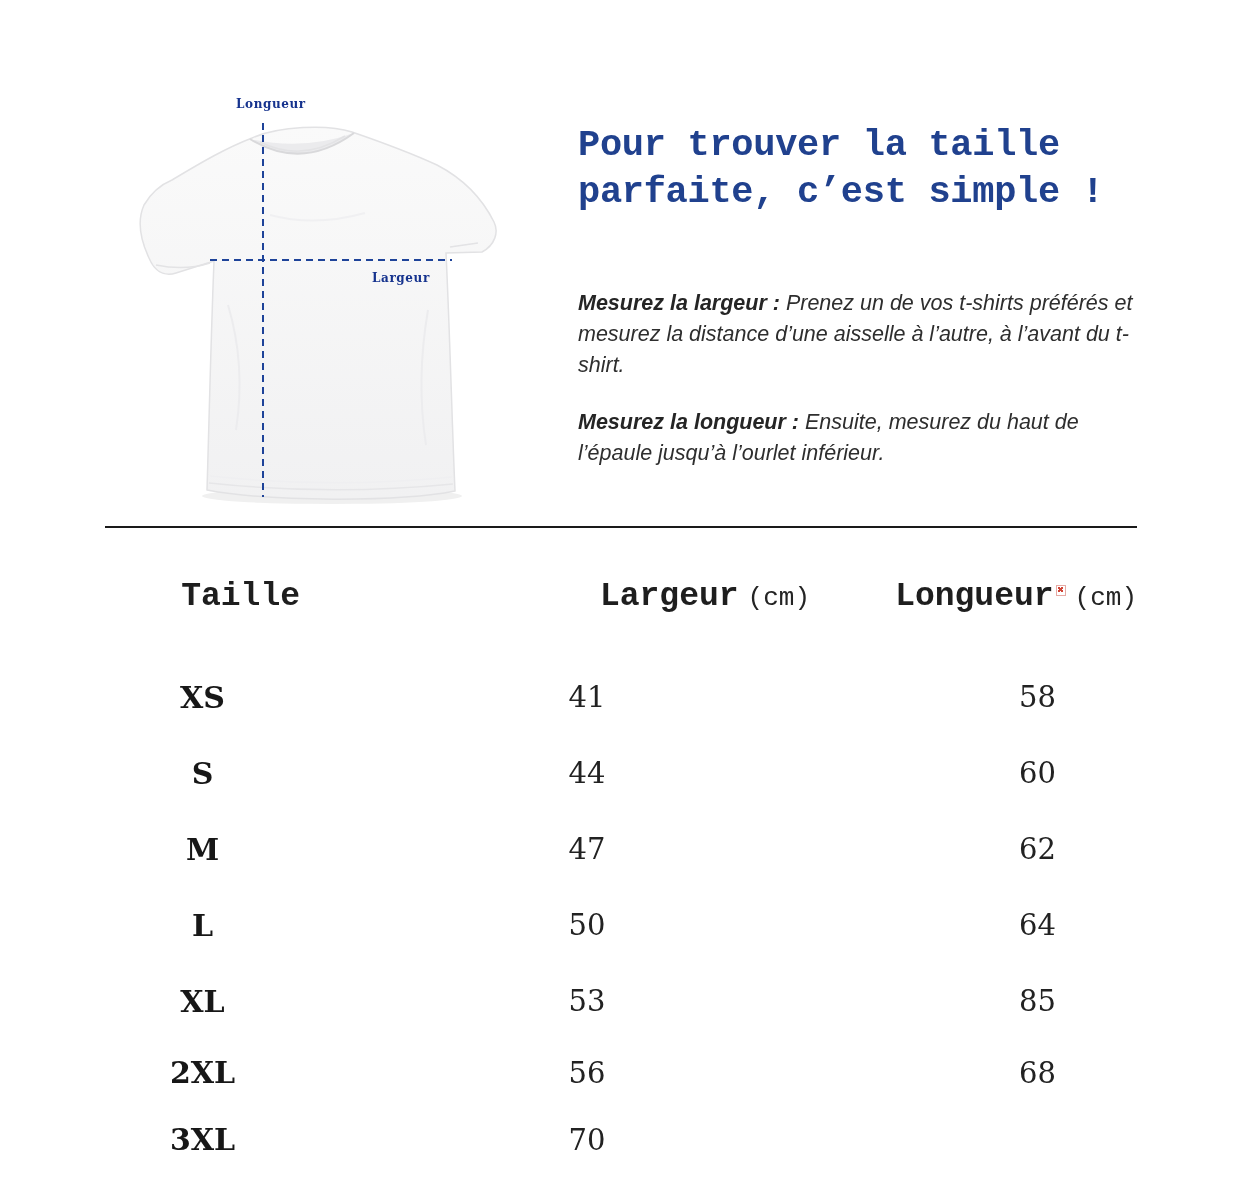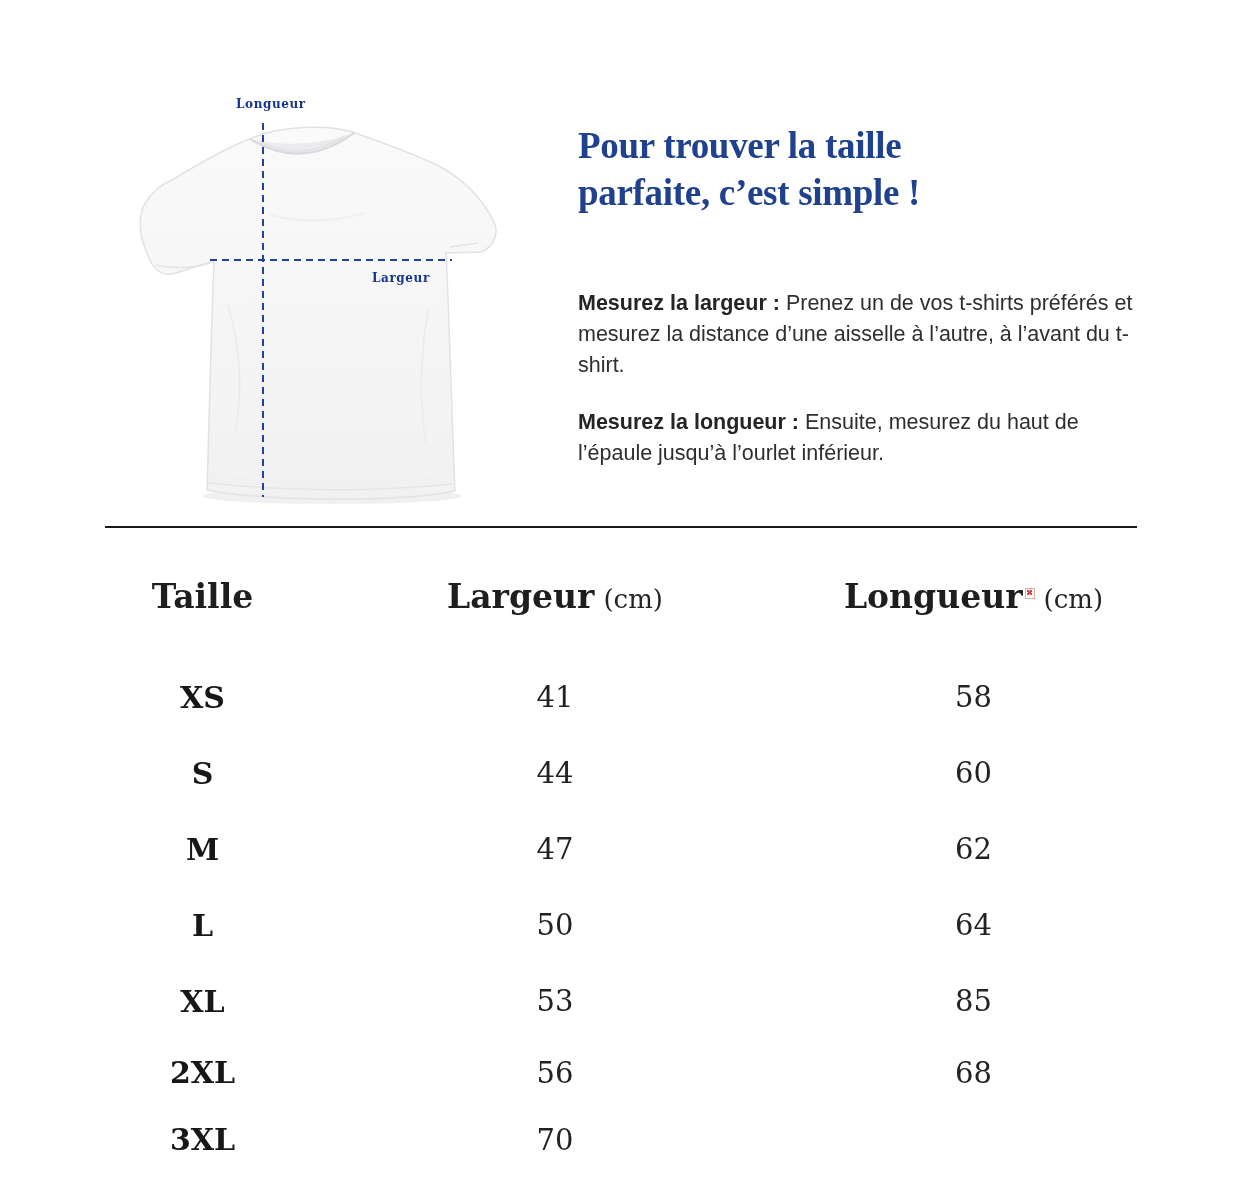--- a/index.html
+++ b/index.html
@@ -24,32 +24,33 @@
     letter-spacing:0.6px;
     color:#16338e;
     white-space:nowrap;
   }
   .label-longueur { left:126px; top:2px; }
   .label-largeur  { left:262px; top:176px; }
 
   
   .intro { position:absolute; left:578px; top:82px; width:556px; }
   .intro h1 {
-    font-family:Liberation Serif, serif;
+    font-family:Liberation Mono, monospace;
     font-weight:bold;
     font-size:37px;
     line-height:47px;
     letter-spacing:-0.3px;
     color:#20418e;
   }
   .intro .paragraphs { margin-top:72px; }
   .intro p {
     font-size:21.5px;
     line-height:31px;
     color:#2e2e2e;
+    font-style:italic;
   }
   .intro p + p { margin-top:26px; }
   .intro p strong { font-weight:bold; color:#252525; }
 
   
   .divider {
     position:absolute; left:105px; top:486px;
     width:1032px; height:2px; background:#1a1a1a;
   }
 
@@ -59,33 +60,34 @@
     font-family:"DejaVu Serif", serif;
     color:#1e1e1e;
   }
   .tbl-grid {
     display:grid;
     grid-template-columns:195px 510px 327px;
     align-items:center;
   }
   .tbl-header { height:40px; }
   .th {
-    text-align:center;
+    text-align:right;
     font-size:33px;
     font-weight:bold;
     white-space:nowrap;
+    font-family:Liberation Mono, monospace;
   }
   .th .unit {
     font-weight:normal;
     font-size:26px;
     margin-left:9px;
     color:#242424;
   }
   .rows { margin-top:43px; }
-  .row { height:76px; }
+  .row { height:76px;gap:32px; }
   .row:nth-child(6), .row:nth-child(7) { height:67px; }
   .cell-size {
     text-align:center;
     font-size:30px;
     font-weight:bold;
     color:#171717;
   }
   .cell-val {
     text-align:center;
     font-size:29px;

